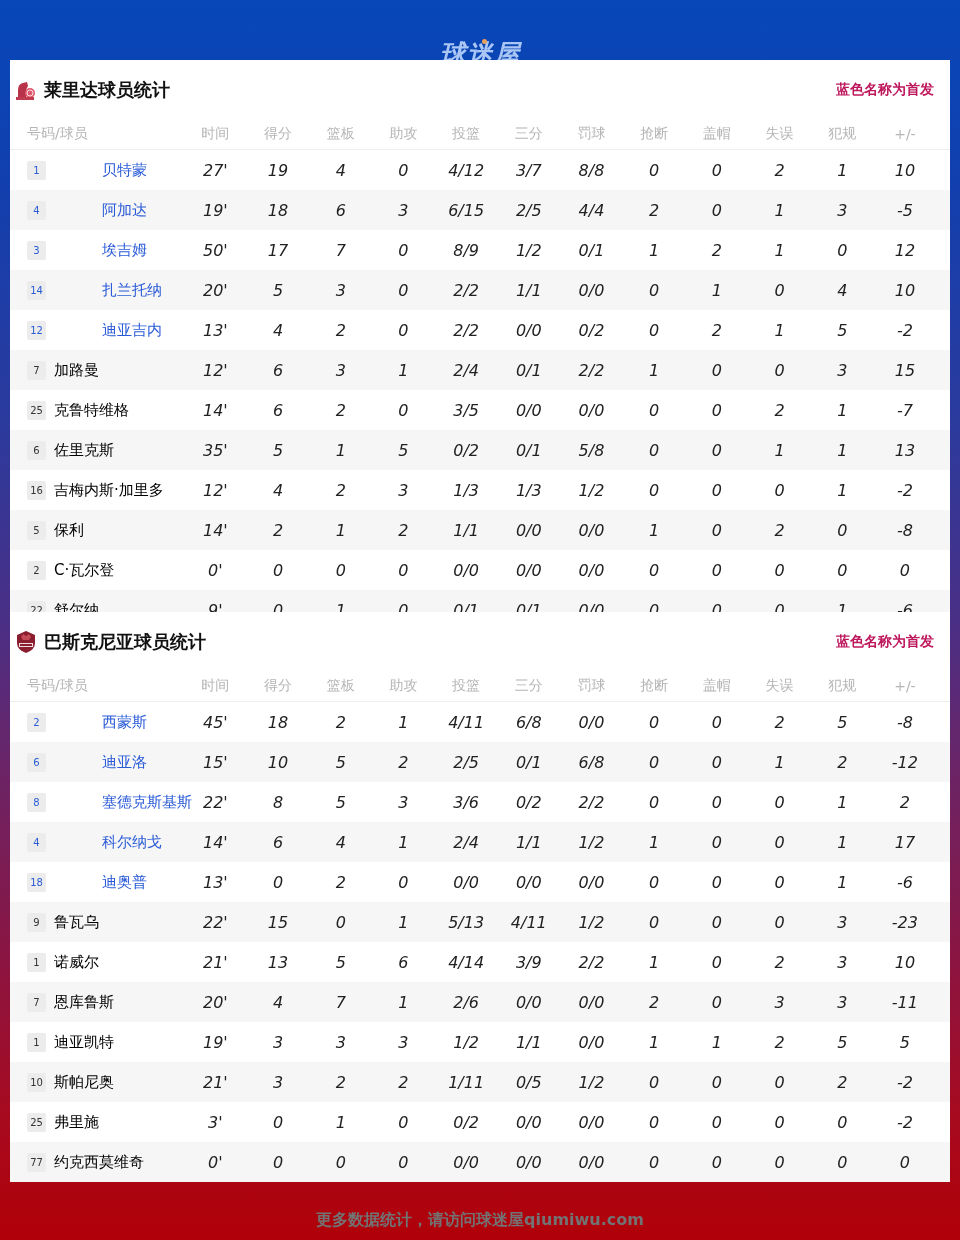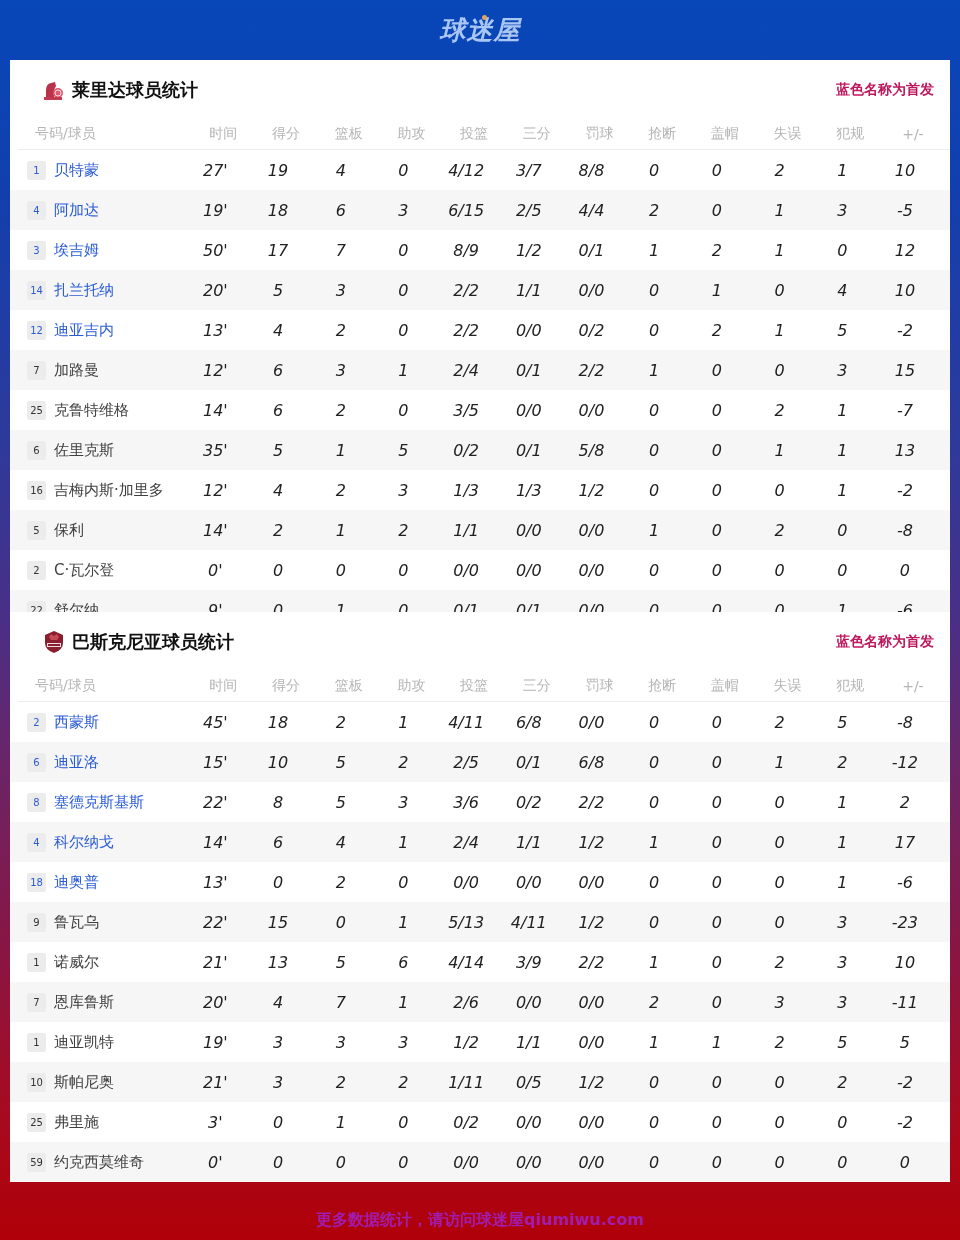--- a/index.html
+++ b/index.html
@@ -4,80 +4,79 @@
   <style>
     * { box-sizing: border-box; margin: 0; padding: 0; }
     html, body { width: 960px; height: 1240px; overflow: hidden; }
     body {
       font-family: "DejaVu Sans", "Liberation Sans", sans-serif;
       background: linear-gradient(180deg, #0747b8 0%, #123fae 15%, #2d3a9c 35%, #4a2f86 50%, #6b2466 62%, #8c1440 78%, #a70a1f 90%, #b00008 100%);
       position: relative;
     }
     .topbar {
       height: 60px;
-      display: flex; align-items: center; justify-content: center;
+      display: flex; align-items: center; justify-content: center; margin-top: 24px;
     }
     .logo {
       font-family: "DejaVu Sans", sans-serif;
       font-weight: bold; font-style: italic;
       font-size: 26px; color: #a9c6f5; letter-spacing: 1px;
       position: relative;
     }
     .logo-dot {
       position: absolute; width: 5px; height: 5px; border-radius: 50%;
       background: #e8a05a; top: 2px; left: 42px;
     }
     .card {
       position: absolute; left: 10px; width: 940px; background: #ffffff;
     }
     .card.card-1 { top: 60px; height: 570px; }
     .card.card-2 { top: 612px; height: 570px; }
     .team-header {
       height: 60px; display: flex; align-items: center; justify-content: space-between;
-      padding: 0 16px 0 32px;
+      padding: 0 16px 0 4px;
     }
     .team-title-wrap { display: flex; align-items: center; }
     .team-logo {
       width: 24px; height: 24px; margin-right: 6px; position: relative;
     }
     .team-logo svg { width: 24px; height: 24px; display: block; }
     .team-title {
       font-size: 18px; font-weight: bold; color: #111111;
     }
     .starter-note {
       font-size: 14px; color: #be185d; font-weight: bold;
     }
     .thead {
       height: 30px; display: flex; align-items: center;
       font-size: 14px; color: #b5b5b5;
       border-bottom: 1px solid #eeeeee;
       padding-bottom: 2px;
-      margin-left: 8px;
     }
     .row {
       height: 40px; display: flex; align-items: center;
       font-size: 16px; color: #222222;
     }
     .row.alt { background: #f6f6f6; }
     .col-player { width: 174px; padding-left: 17px; display: flex; align-items: center; }
     .thead .col-player { padding-left: 17px; }
     .col { width: 62.7px; text-align: center; font-style: italic; }
     .thead .col { font-style: normal; }
     .num-badge {
       width: 19px; height: 19px; background: #ececec; border-radius: 2px;
       font-size: 10px; display: flex; align-items: center; justify-content: center;
       color: #333333; margin-right: 8px; flex-shrink: 0; font-style: normal;
     }
     .num-badge.starter { color: #2a5bd7; }
-    .pname { font-size: 15px; color: #404040; white-space: nowrap; }
-    .pname.starter { color: #2a5bd7; }
+    .pname { font-size: 15px; color: #000000; white-space: nowrap; }
+    .pname.starter { color: #2a5bd7; margin-left: 48px; }
     .footer {
       position: absolute; top: 1200px; left: 0; width: 960px; height: 40px;
       display: flex; align-items: center; justify-content: center;
-      color: #a21caf; font-size: 16px; font-weight: bold;
+      color: #737373; font-size: 16px; font-weight: bold;
     }
   </style>
 </head>
 <body>
 
 <div class="topbar">
   <div class="logo">
     <span>球迷屋</span>
     <span class="logo-dot"></span>
   </div>
@@ -557,21 +556,21 @@
         <div class="col">0/0</div>
         <div class="col">0/0</div>
         <div class="col">0</div>
         <div class="col">0</div>
         <div class="col">0</div>
         <div class="col">0</div>
         <div class="col">-2</div>
       </div>
       <div class="row alt">
         <div class="col-player">
-          <span class="num-badge">59</span>
+          <span class="num-badge">77</span>
           <span class="pname">约克西莫维奇</span>
         </div>
         <div class="col">0'</div>
         <div class="col">0</div>
         <div class="col">0</div>
         <div class="col">0</div>
         <div class="col">0/0</div>
         <div class="col">0/0</div>
         <div class="col">0/0</div>
         <div class="col">0</div>

